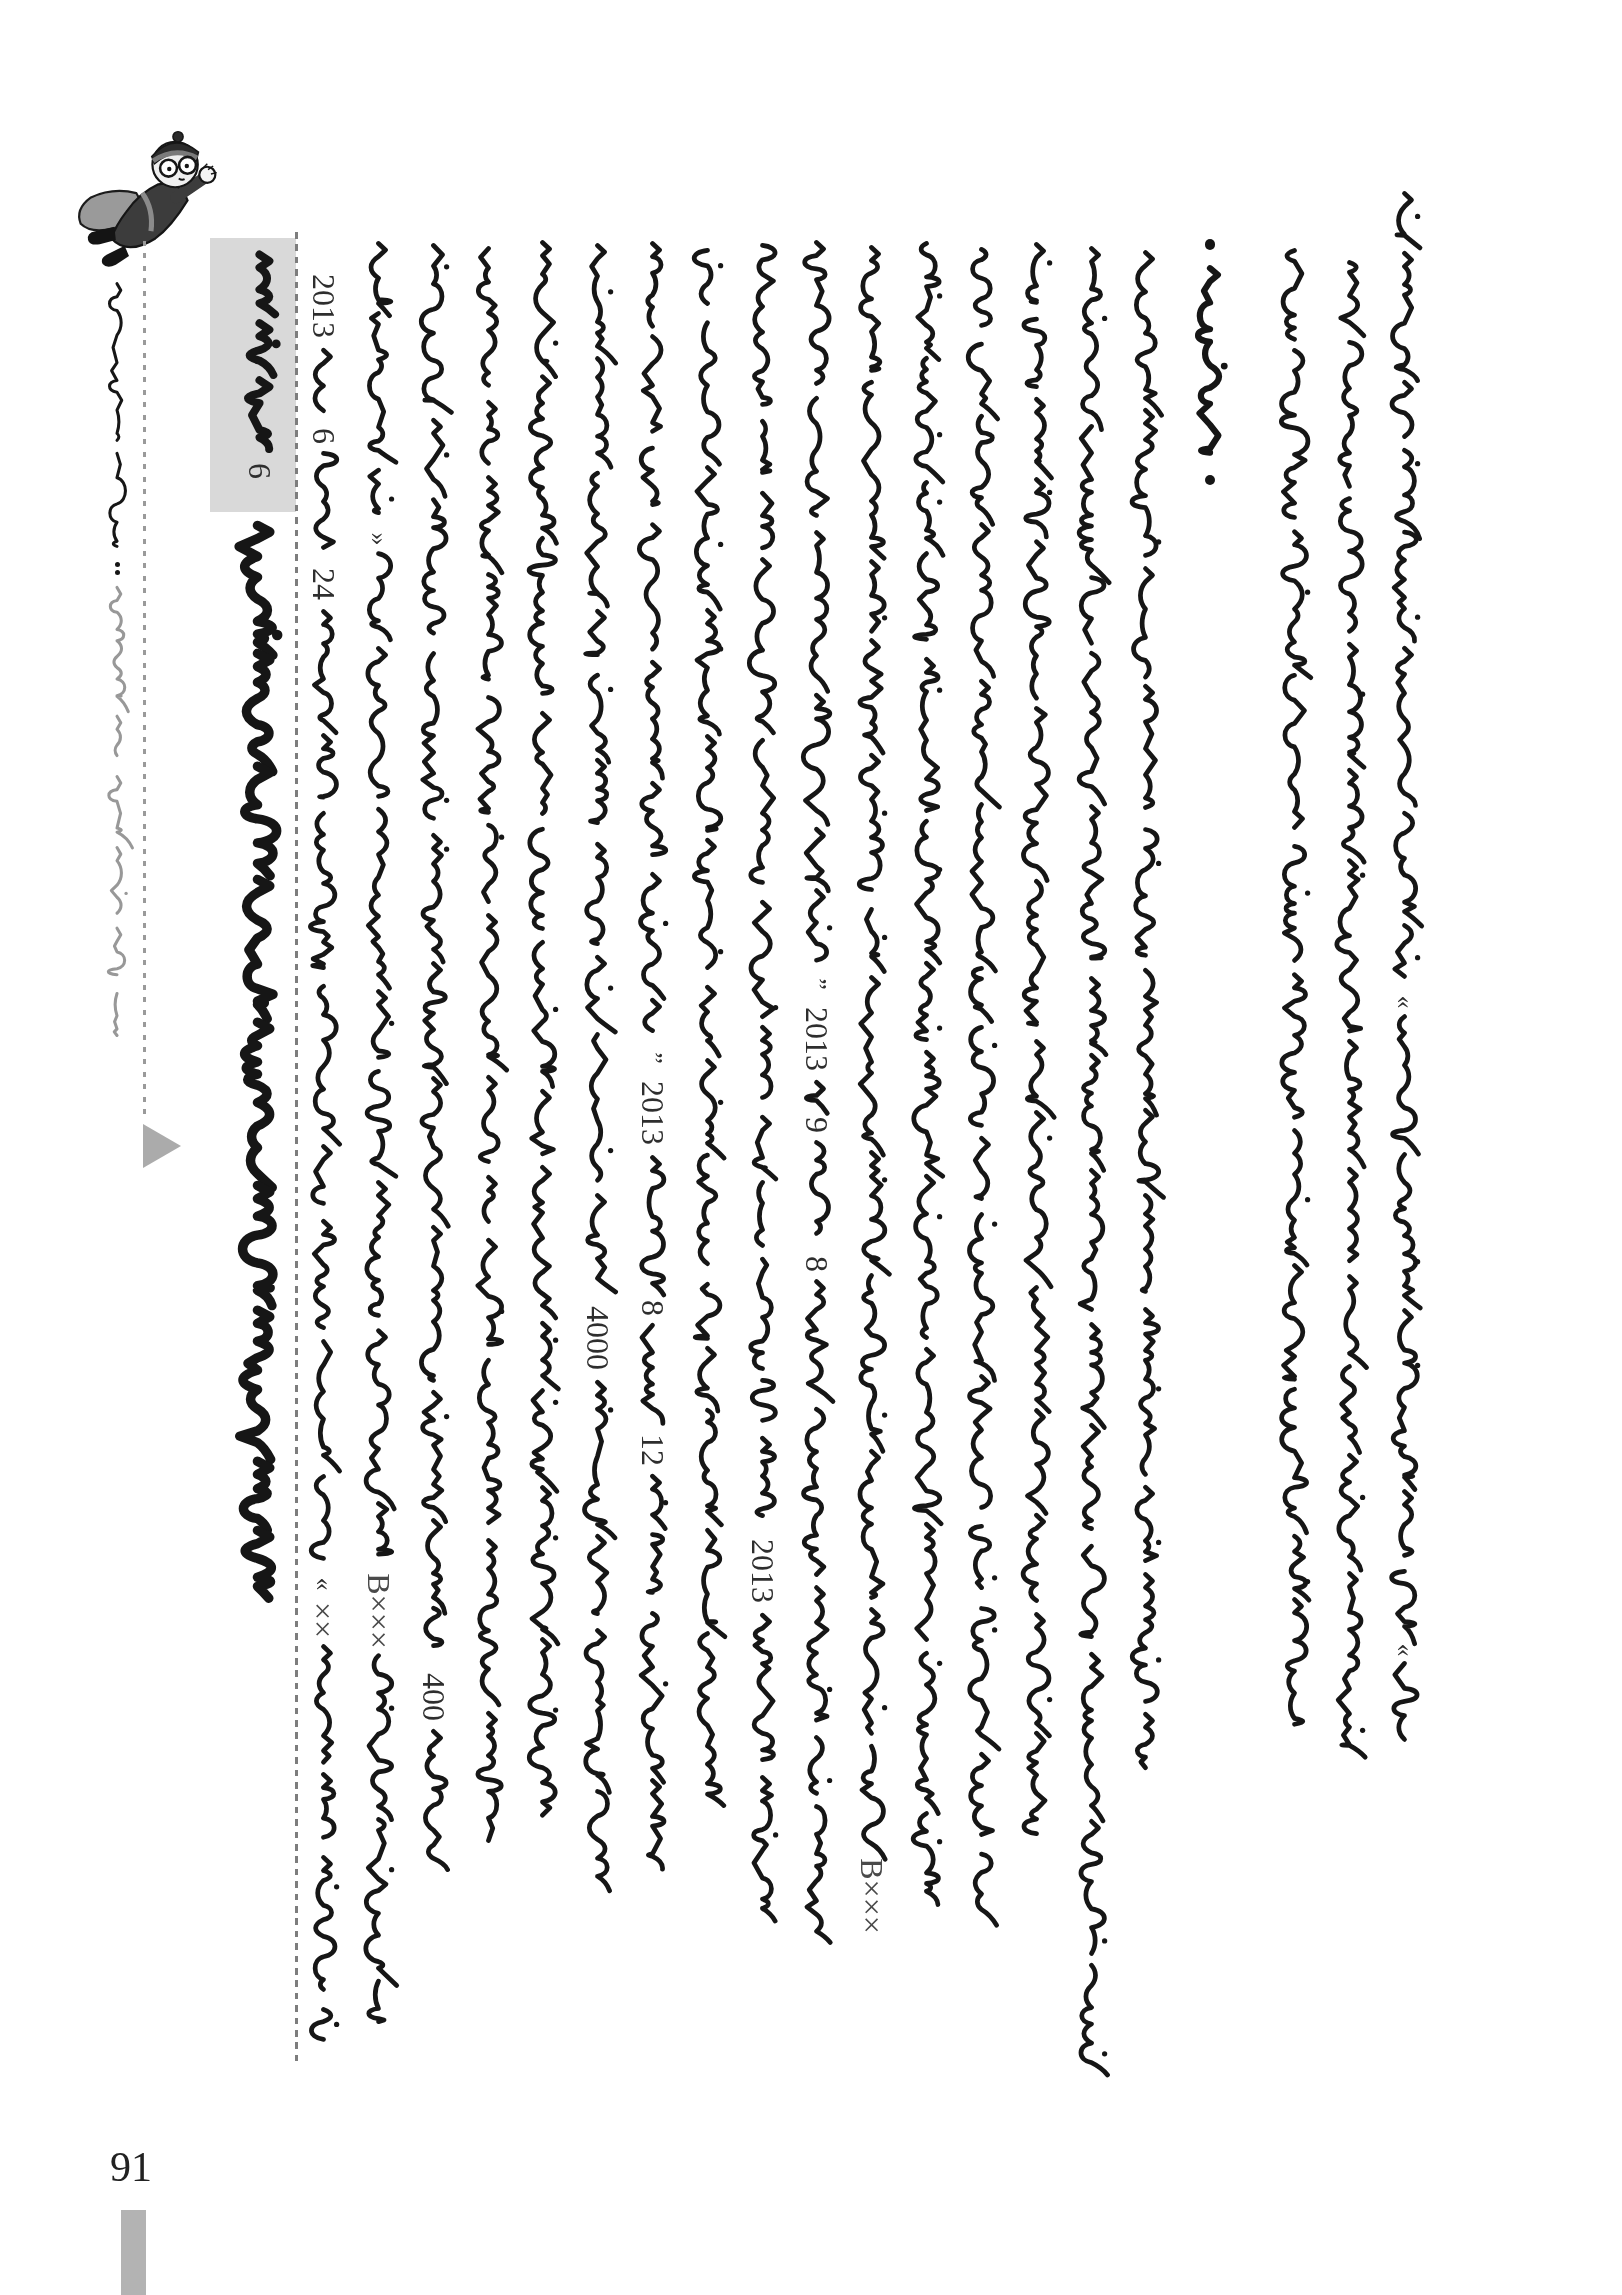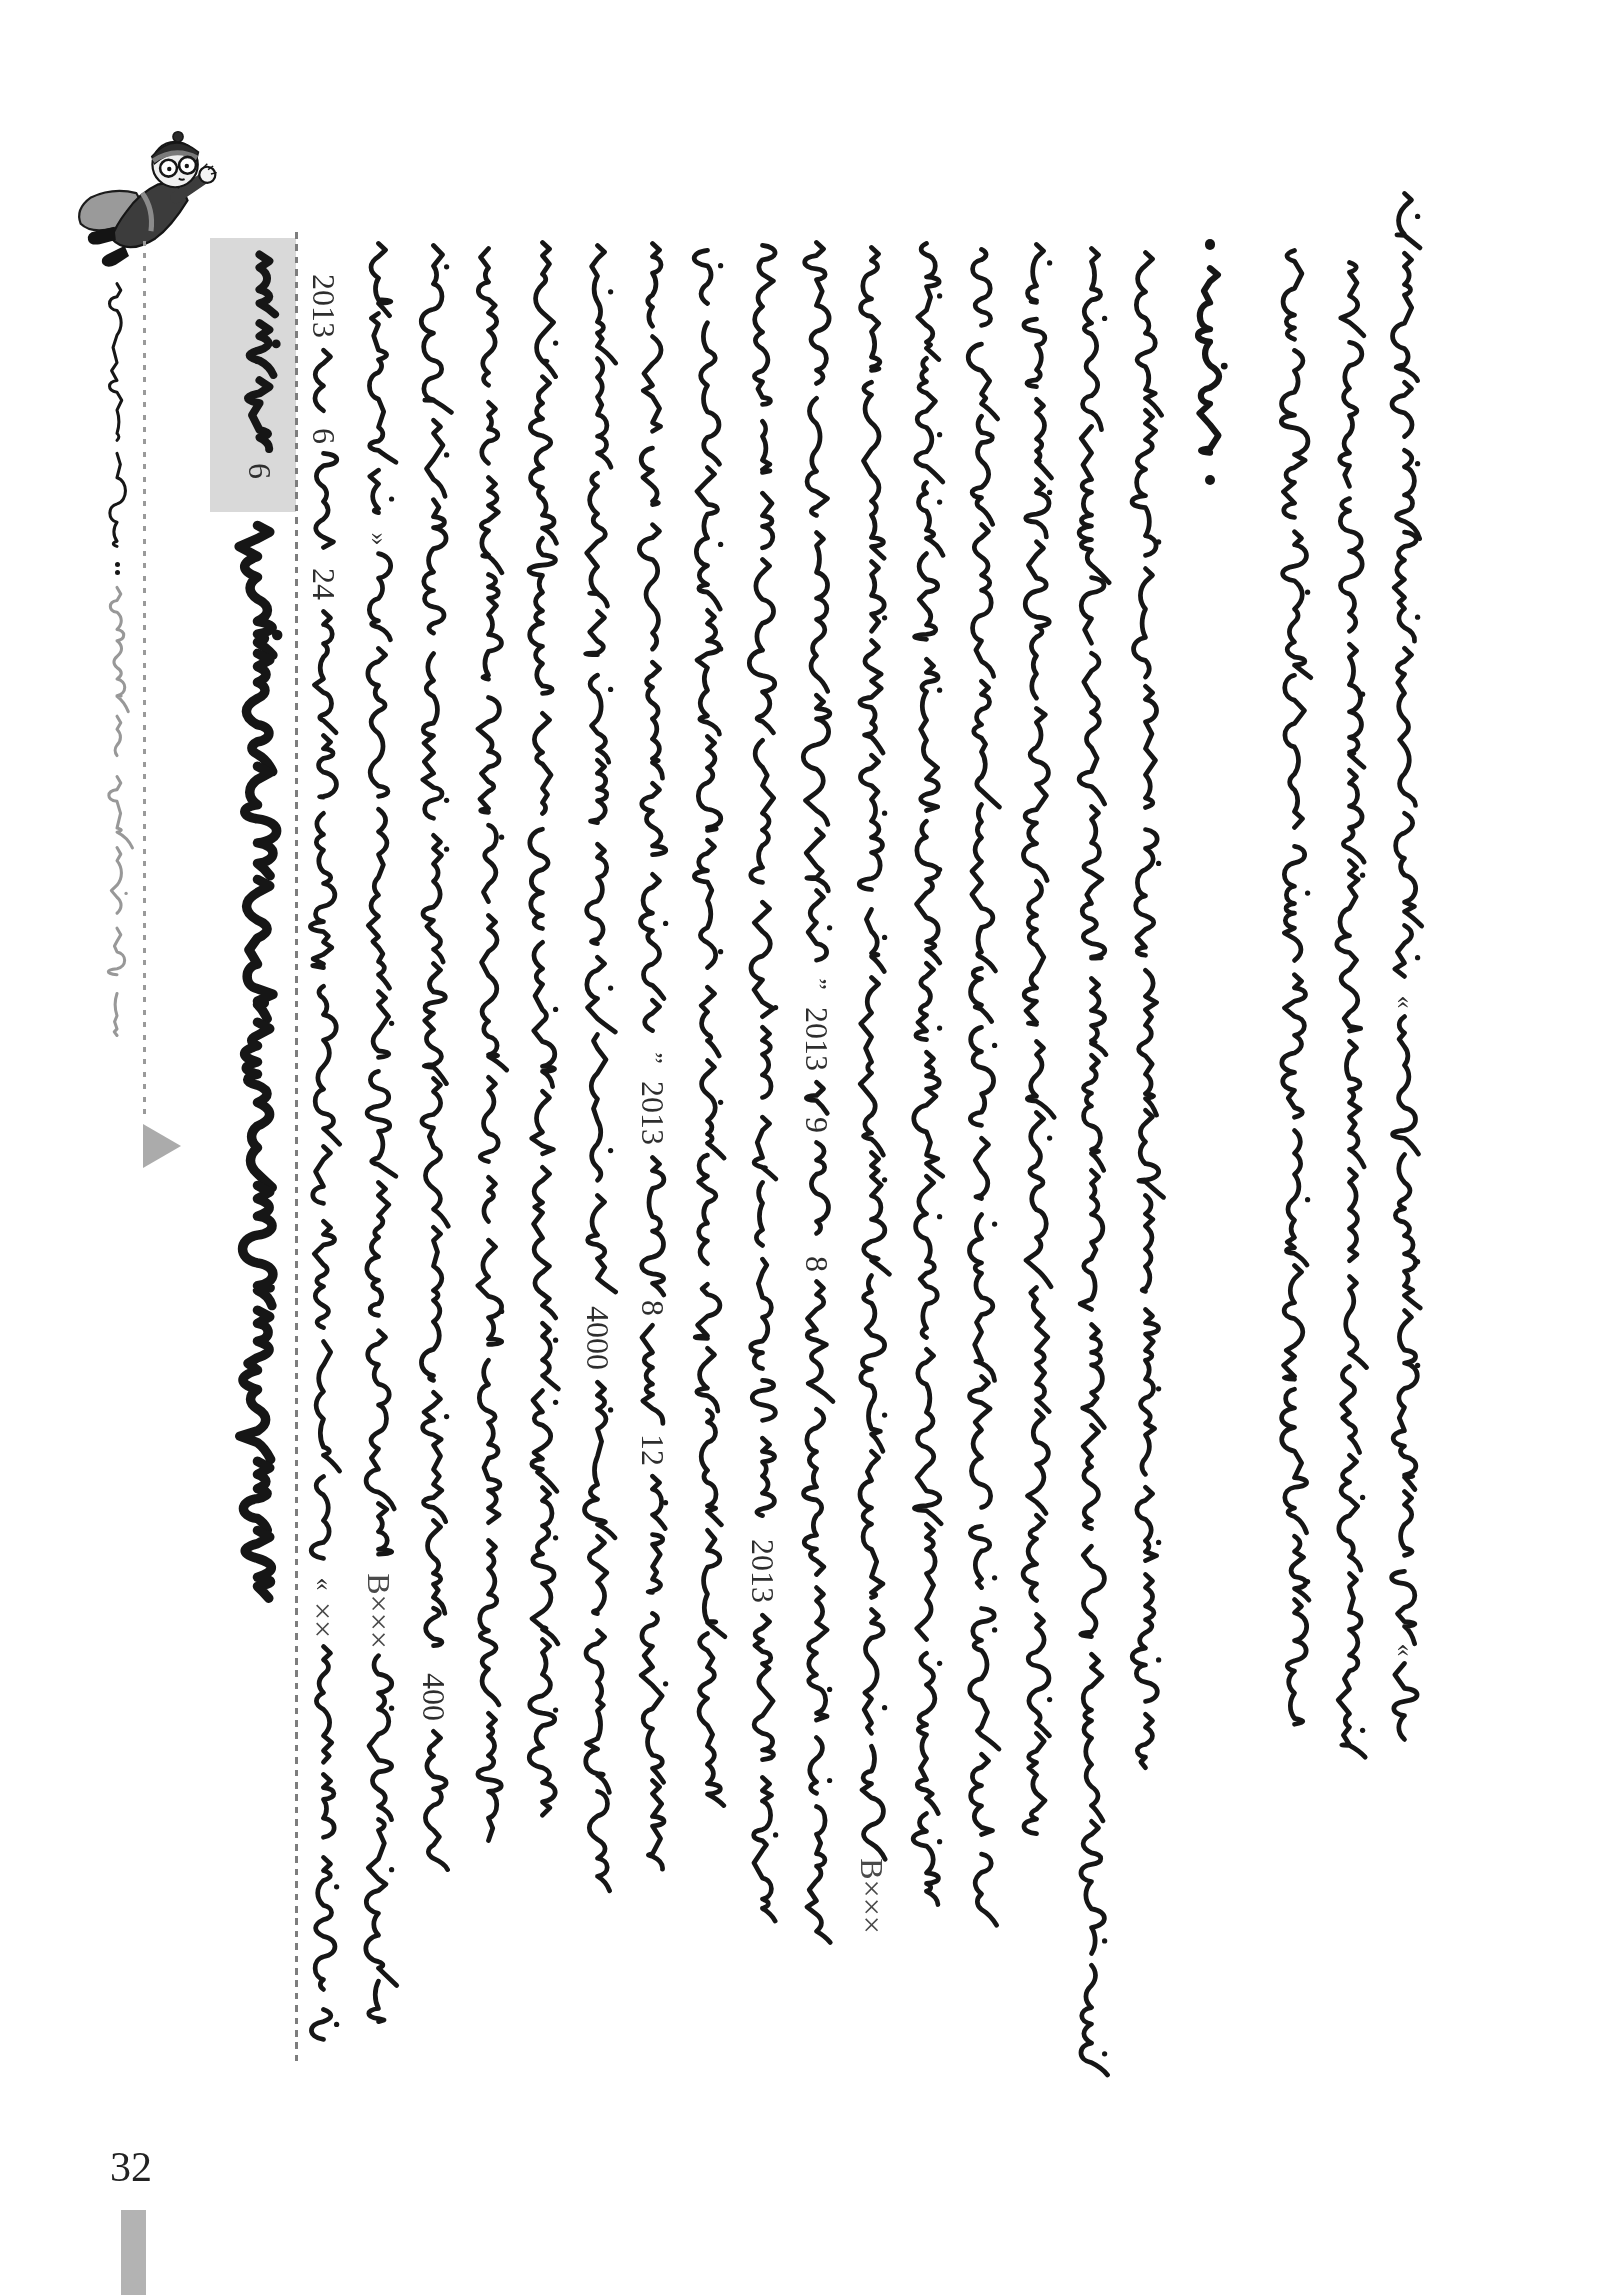--- a/index.html
+++ b/index.html
@@ -1092,17 +1092,17 @@
         </svg>
         <div class="vrun" style="top: 1446px; height: 25px;">
           <span style="font-size: 26px; color: rgb(46, 46, 46);">«</span>
         </div>
         <svg width="51" height="99" viewBox="0 0 70 135.29924554183813" style="top: 1470px;">
           <path d="M 35 3 l -13.3 15.5 l 13.3 18.9 c 23 2.1, 23 15.5, 0 17.6 c -19.5 2.4, -19.5 17.3, 0 19.7 c -10.4 9.8, -10.4 22.8, 0 32.6" fill="none" stroke="#161616" stroke-width="6.5" stroke-linecap="round" stroke-linejoin="round"></path>
         </svg>
       </div>
     </div>
 
-  <div id="page-number" style="left: 110px; top: 2143px; font-size: 42px; color: rgb(34, 34, 34);">32</div>
+  <div id="page-number" style="left: 110px; top: 2143px; font-size: 42px; color: rgb(34, 34, 34);">91</div>
   <div id="edge-tab" style="left: 121px; top: 2210px; width: 25px; height: 86px; background: rgb(179, 179, 179);"></div>
 
 </div>
 
 
 </body></html>

